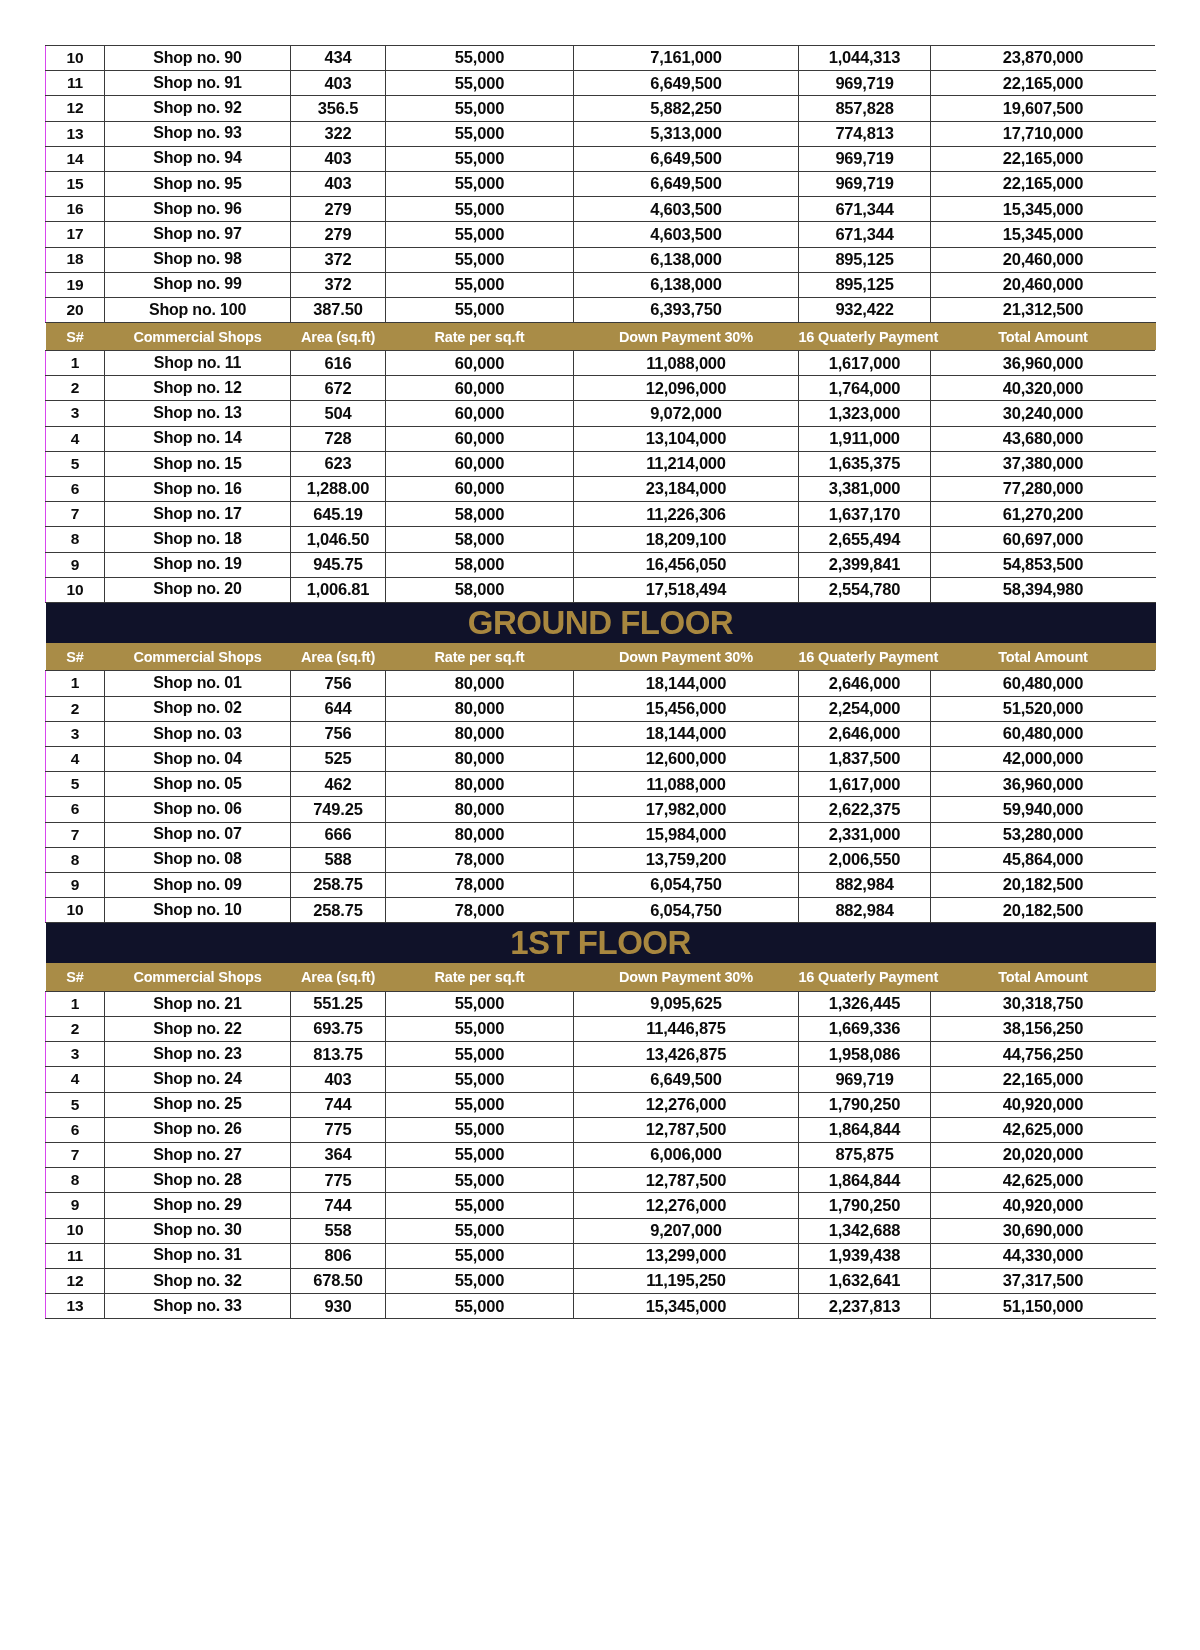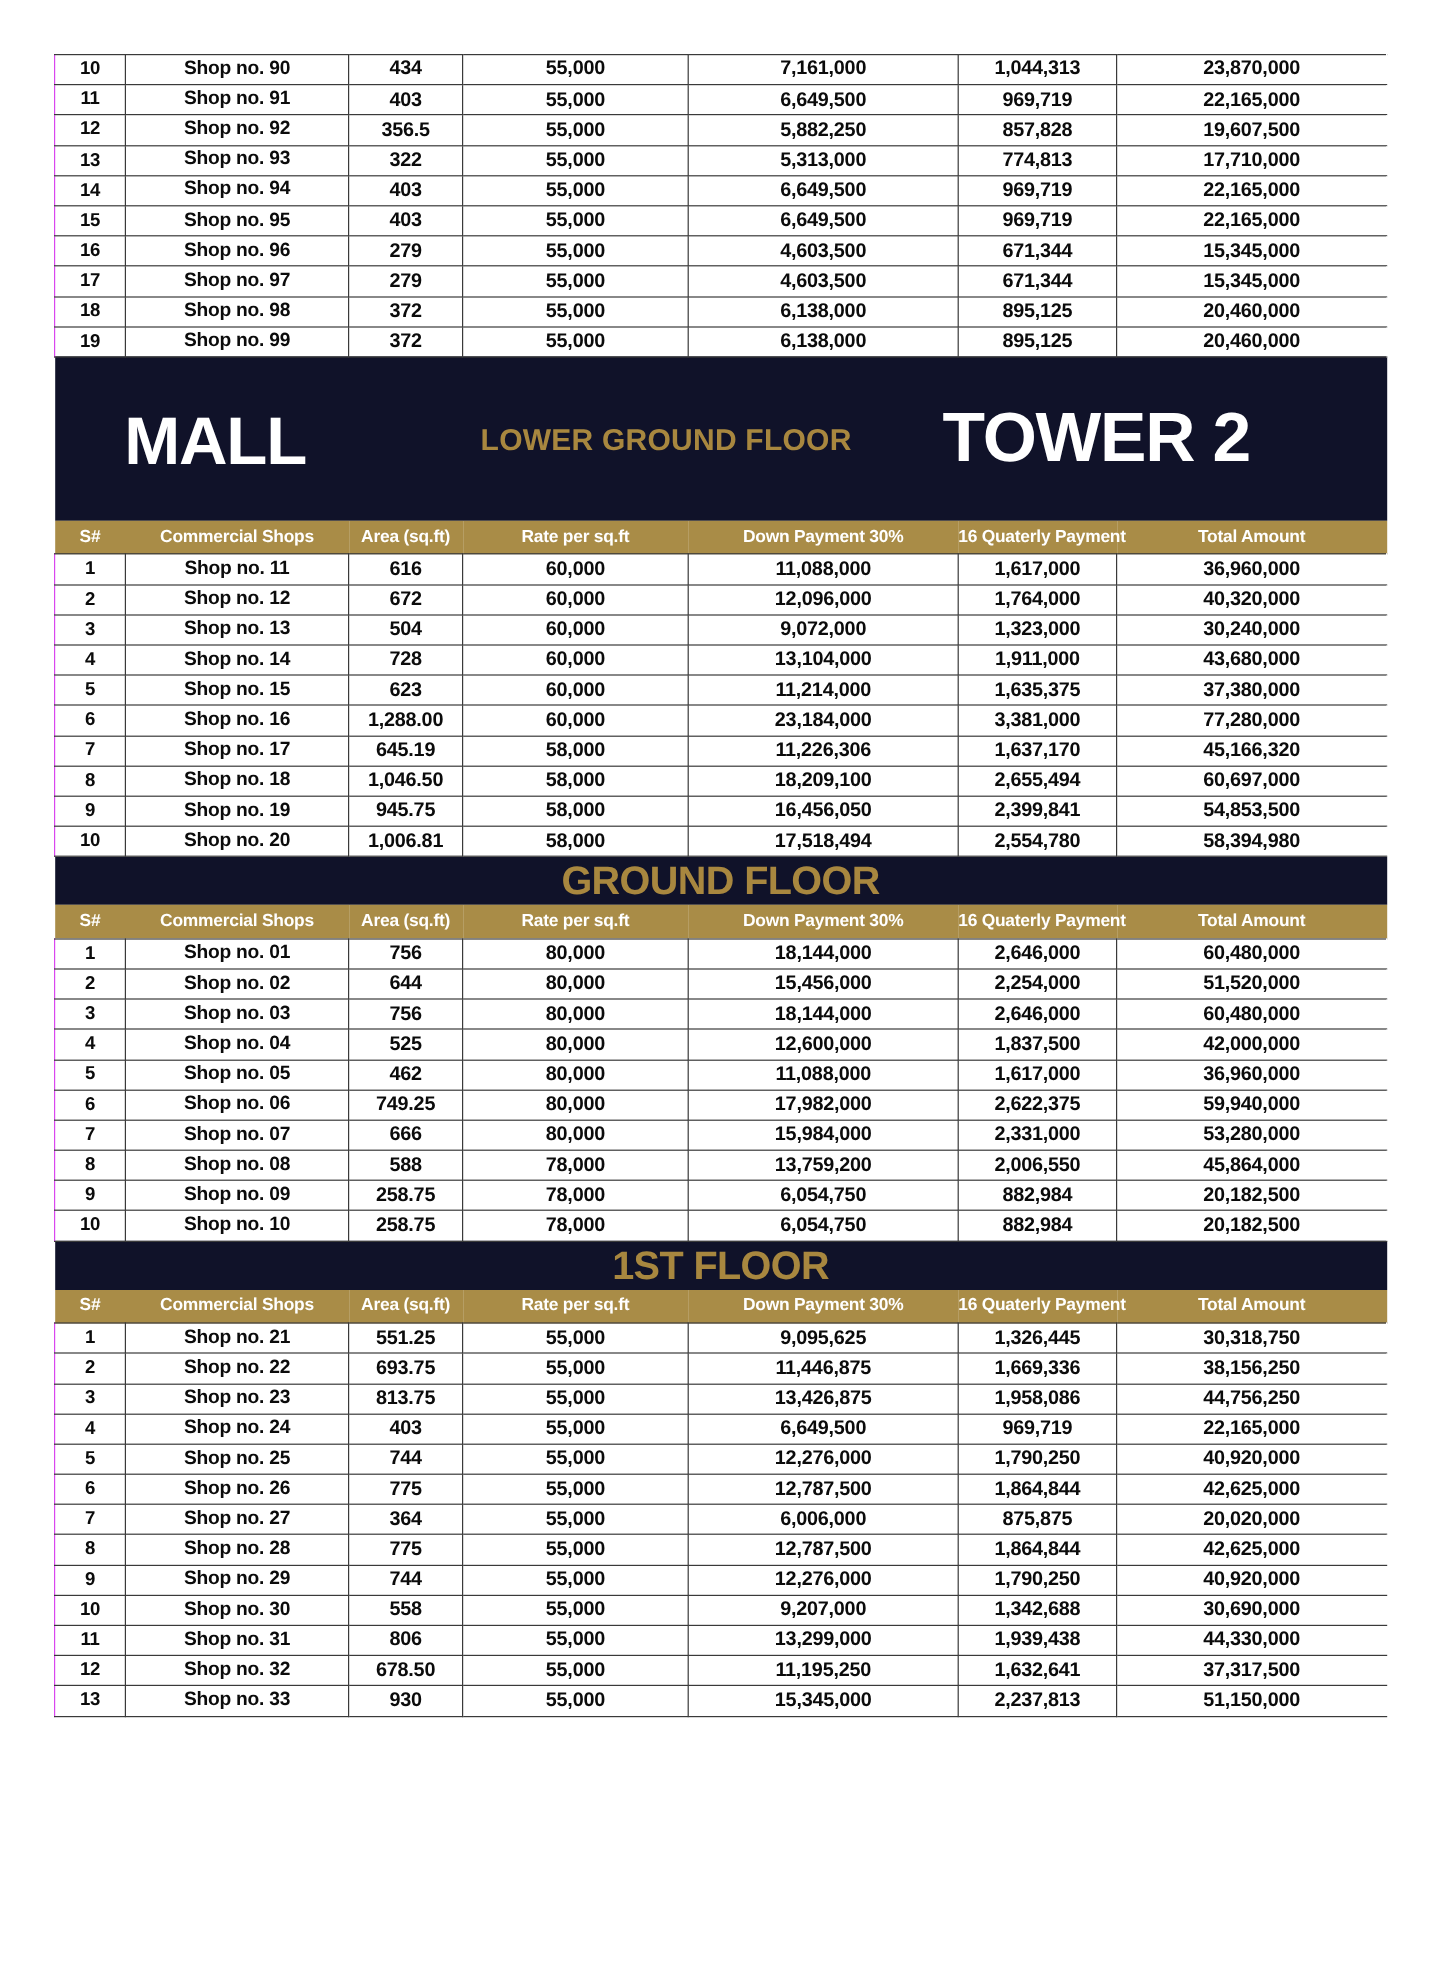--- a/index.html
+++ b/index.html
@@ -240,28 +240,28 @@
           </tr>
           <tr class="data-row">
             <td class="sn">19</td>
             <td class="shop">Shop no. 99</td>
             <td>372</td>
             <td>55,000</td>
             <td>6,138,000</td>
             <td>895,125</td>
             <td class="lastcol">20,460,000</td>
           </tr>
-          <tr>
-            <td class="banner" colspan="7">
-              <div class="banner-inner">
-                <div class="banner-mall">MALL</div>
-                <div class="banner-floor">LOWER GROUND FLOOR</div>
-                <div class="banner-tower">TOWER 2</div>
-              </div>
-            </td>
+          <tr class="data-row">
+            <td class="sn">20</td>
+            <td class="shop">Shop no. 100</td>
+            <td>387.50</td>
+            <td>55,000</td>
+            <td>6,393,750</td>
+            <td>932,422</td>
+            <td class="lastcol">21,312,500</td>
           </tr>
           <tr class="col-head">
             <th>S#</th>
             <th>Commercial Shops</th>
             <th>Area (sq.ft)</th>
             <th>Rate per sq.ft</th>
             <th>Down Payment 30%</th>
             <th>16 Quaterly Payment</th>
             <th>Total Amount</th>
           </tr>
@@ -319,21 +319,21 @@
             <td>3,381,000</td>
             <td class="lastcol">77,280,000</td>
           </tr>
           <tr class="data-row">
             <td class="sn">7</td>
             <td class="shop">Shop no. 17</td>
             <td>645.19</td>
             <td>58,000</td>
             <td>11,226,306</td>
             <td>1,637,170</td>
-            <td class="lastcol">45,166,320</td>
+            <td class="lastcol">61,270,200</td>
           </tr>
           <tr class="data-row">
             <td class="sn">8</td>
             <td class="shop">Shop no. 18</td>
             <td>1,046.50</td>
             <td>58,000</td>
             <td>18,209,100</td>
             <td>2,655,494</td>
             <td class="lastcol">60,697,000</td>
           </tr>

